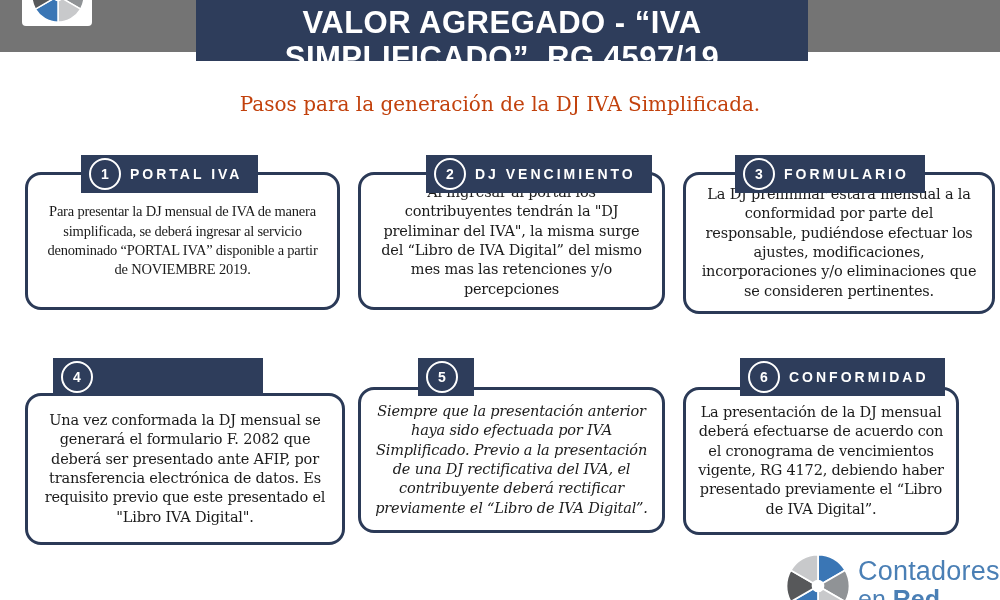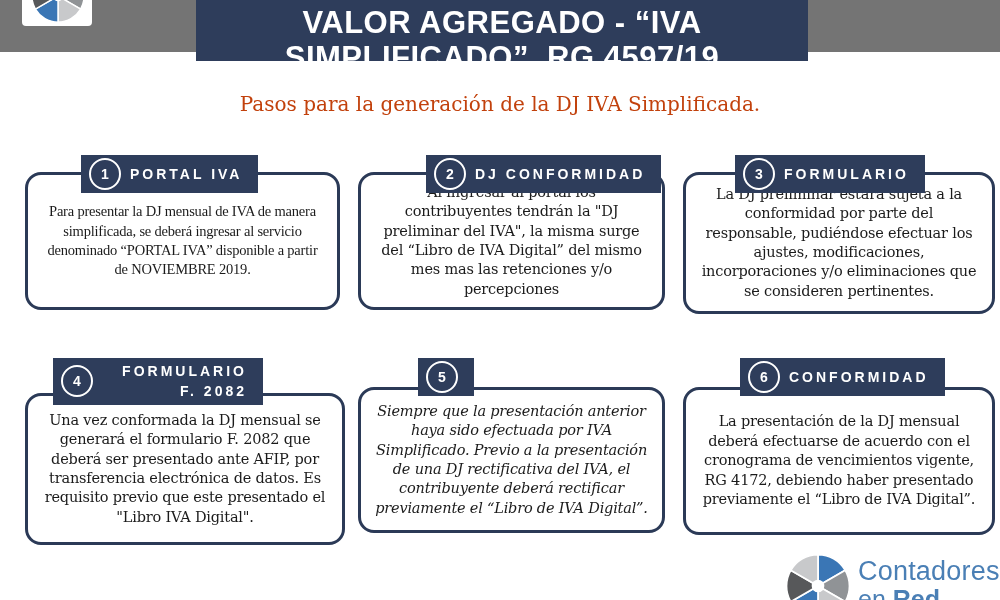--- a/index.html
+++ b/index.html
@@ -35,21 +35,21 @@
     font-family:"DejaVu Serif",serif;font-size:14.5px;line-height:1.34;color:#1b1b1b;
     padding:8px 12px;letter-spacing:-0.2px;z-index:1;}
   
   .s1{left:25px;top:155px;width:315px;}  .s1 .tab{left:56px;}  .s1 .card{top:17px;width:315px;height:138px;font-family:Liberation Serif, serif;}
   .s2{left:358px;top:155px;width:307px;} .s2 .tab{left:68px;}  .s2 .card{top:17px;width:307px;height:138px;}
   .s3{left:683px;top:155px;width:312px;} .s3 .tab{left:52px;}  .s3 .card{top:17px;width:312px;height:142px;}
   
   .s4{left:25px;top:358px;width:320px;}  .s4 .tab{left:28px;width:210px;} .s4 .card{top:35px;width:320px;height:152px;}
   .s5{left:358px;top:358px;width:307px;} .s5 .tab{left:60px;}  .s5 .card{top:29px;width:307px;height:146px;font-style:italic;}
   .s6{683px;}
-  .s6{left:683px;top:358px;width:312px;} .s6 .tab{left:57px;}  .s6 .card{top:29px;width:312px;height:148px;}
+  .s6{left:683px;top:358px;width:312px;} .s6 .tab{left:57px;}  .s6 .card{top:29px;width:276px;height:148px;}
   
   .brand-icon{position:absolute;left:783px;top:551px;width:70px;height:70px;z-index:2;}
   .brand-text{position:absolute;left:858px;top:558px;color:#4a7fb5;line-height:1.0;z-index:2;}
   .brand-text .l1{font-size:27px;letter-spacing:.2px;text-align:center;}
   .brand-text .l2{font-size:25px;margin-top:2px;}
   .brand-text .l2 b{font-weight:bold;}
 </style>
 </head>
 <body>
 
@@ -77,37 +77,36 @@
   <div class="tab">
     <span class="num">1</span>
     <span class="lbl">PORTAL IVA</span>
   </div>
   <div class="card">Para presentar la DJ mensual de IVA de manera simplificada, se deberá ingresar al servicio denominado “PORTAL IVA” disponible a partir de NOVIEMBRE 2019.</div>
 </div>
 
 <div class="step s2">
   <div class="tab">
     <span class="num">2</span>
-    <span class="lbl">DJ CONFORMIDAD</span>
+    <span class="lbl">DJ VENCIMIENTO</span>
   </div>
   <div class="card">Al ingresar al portal los contribuyentes tendrán la "DJ preliminar del IVA", la misma surge del “Libro de IVA Digital” del mismo mes mas las retenciones y/o percepciones</div>
 </div>
 
 <div class="step s3">
   <div class="tab">
     <span class="num">3</span>
     <span class="lbl">FORMULARIO</span>
   </div>
-  <div class="card">La DJ preliminar estará sujeta a la conformidad por parte del responsable, pudiéndose efectuar los ajustes, modificaciones, incorporaciones y/o eliminaciones que se consideren pertinentes.</div>
+  <div class="card">La DJ preliminar estará mensual a la conformidad por parte del responsable, pudiéndose efectuar los ajustes, modificaciones, incorporaciones y/o eliminaciones que se consideren pertinentes.</div>
 </div>
 
 <div class="step s4">
   <div class="tab wrap">
     <span class="num">4</span>
-    <span class="lbl">FORMULARIO F. 2082</span>
   </div>
   <div class="card">Una vez conformada la DJ mensual se generará el formulario F. 2082 que deberá ser presentado ante AFIP, por transferencia electrónica de datos. Es requisito previo que este presentado el "Libro IVA Digital".</div>
 </div>
 
 <div class="step s5">
   <div class="tab">
     <span class="num">5</span>
   </div>
   <div class="card">Siempre que la presentación anterior haya sido efectuada por IVA Simplificado. Previo a la presentación de una DJ rectificativa del IVA, el contribuyente deberá rectificar previamente el “Libro de IVA Digital”.</div>
 </div>

